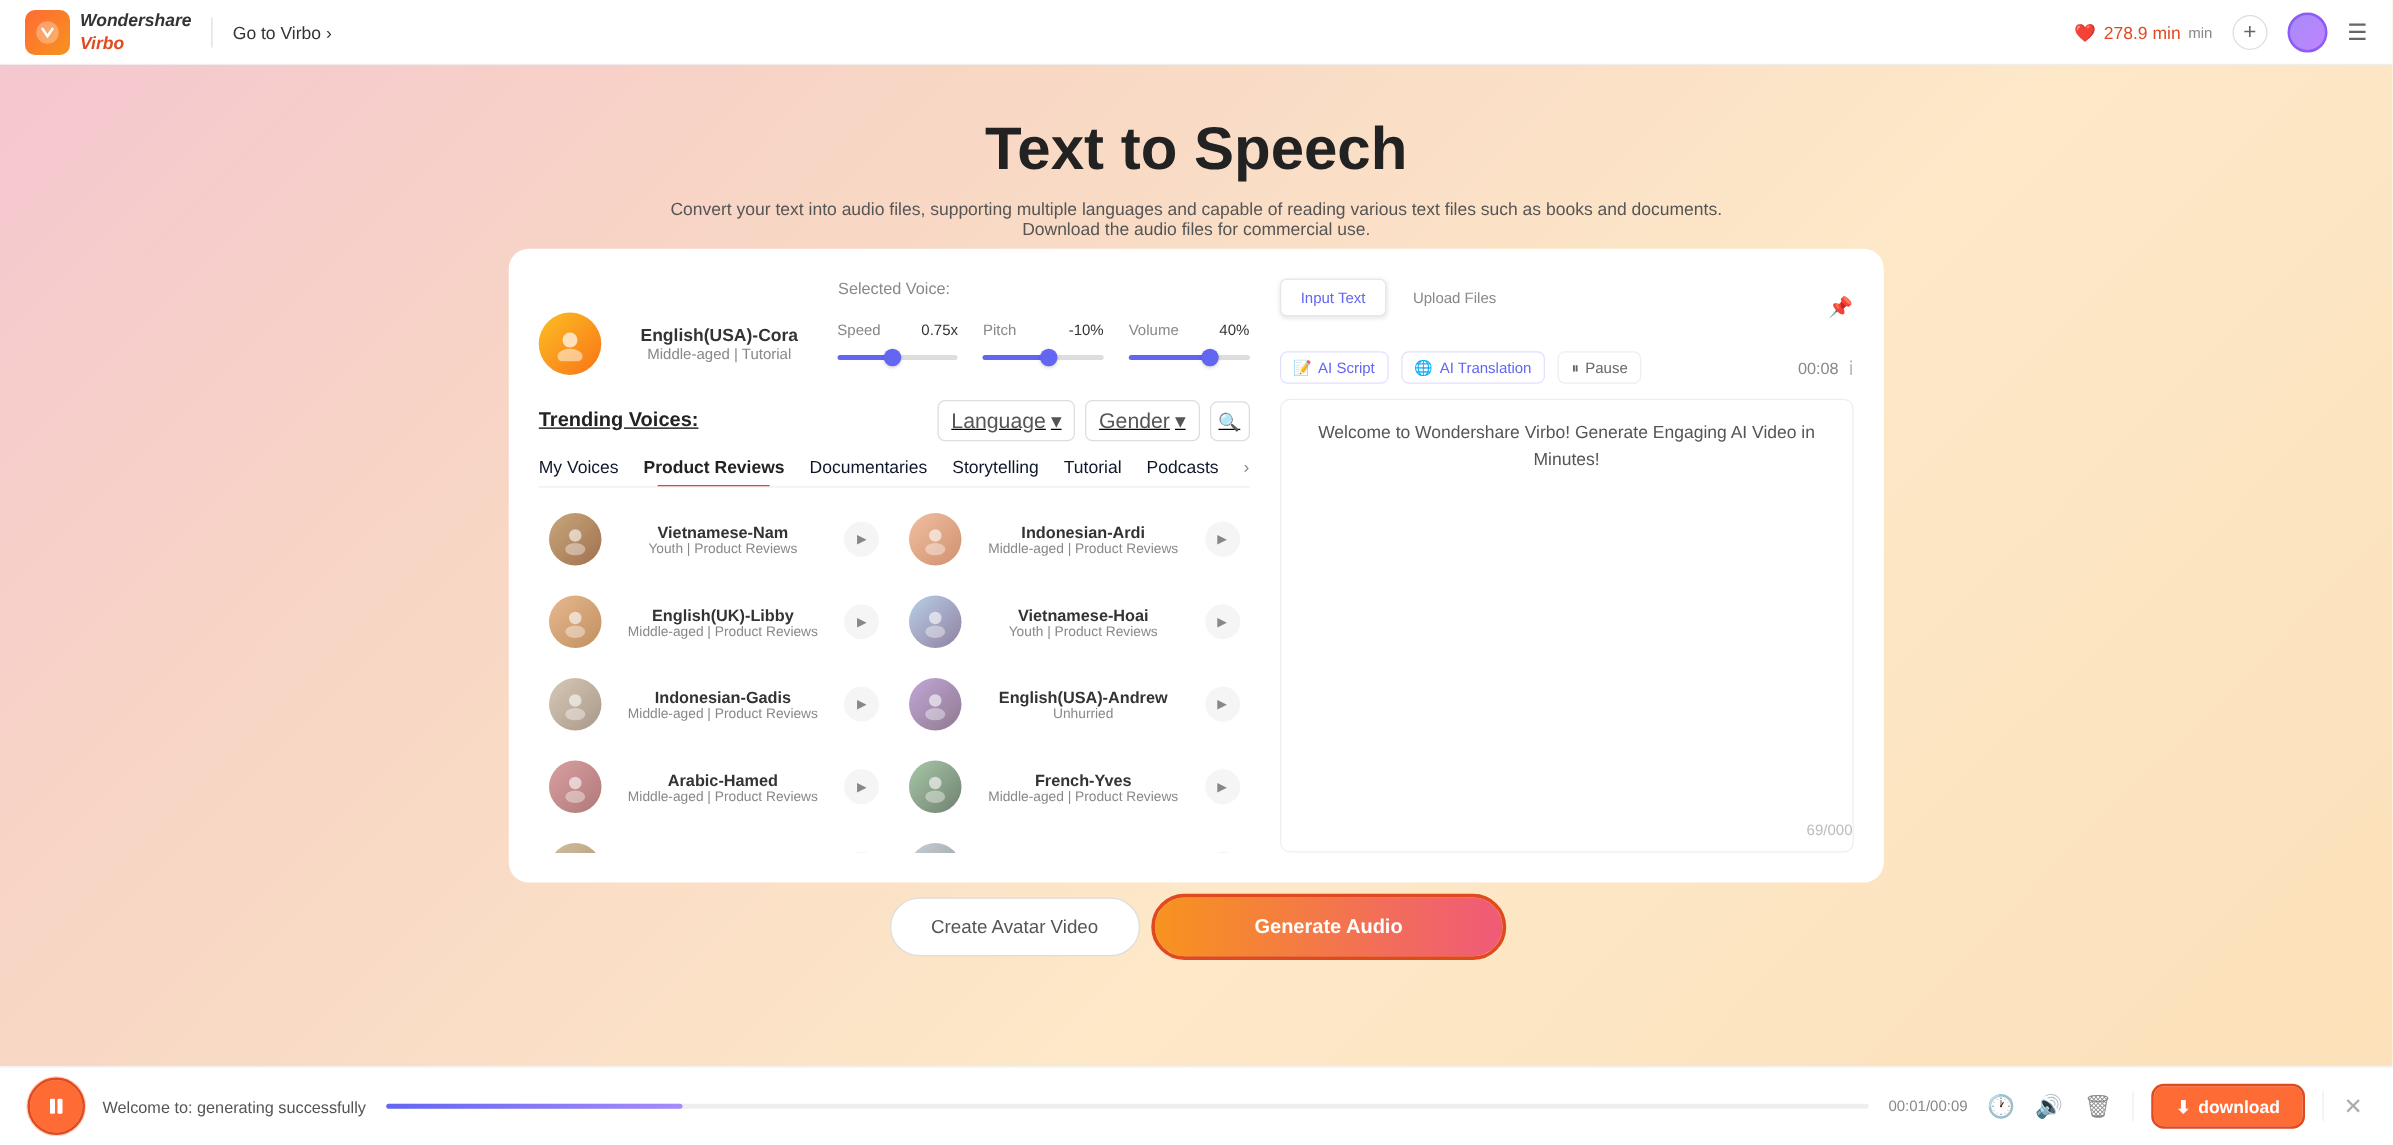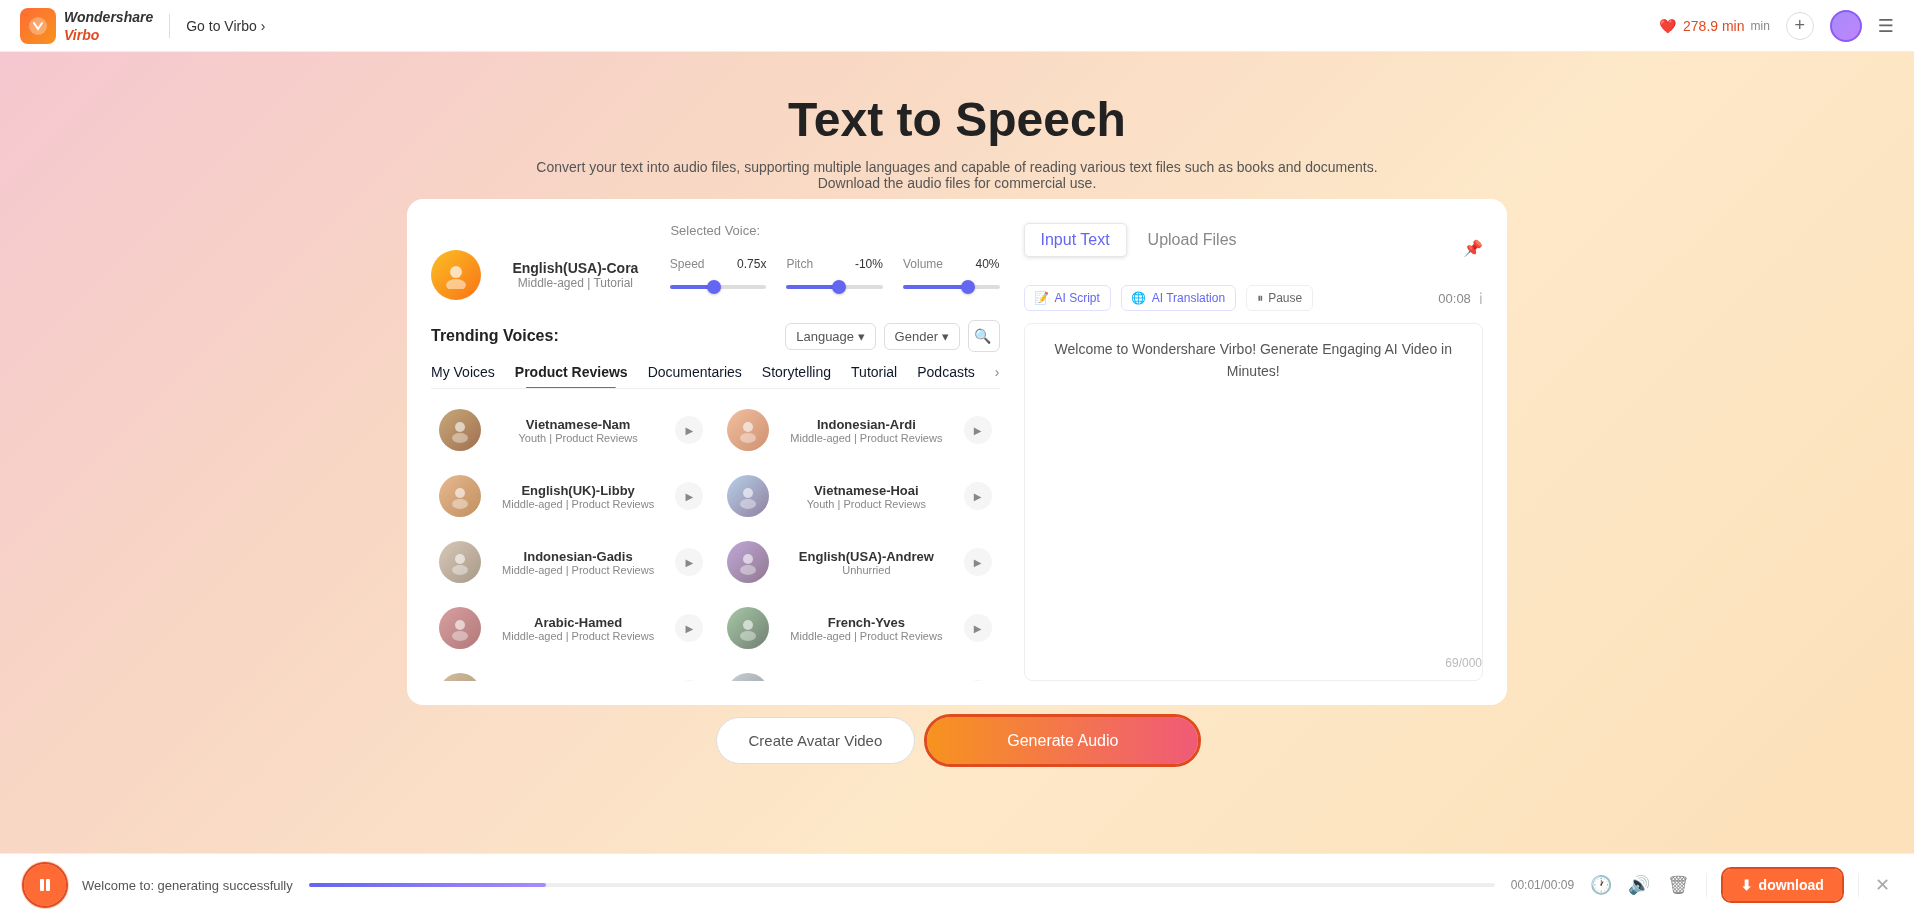--- a/index.html
+++ b/index.html
@@ -197,39 +197,40 @@
       background: #6366f1;
       cursor: pointer;
       box-shadow: 0 1px 3px rgba(0,0,0,0.2);
     }
 
     .trending-header {
       display: flex;
       align-items: center;
       justify-content: space-between;
       margin: 4px 0 12px;
+      text-decoration: underline;
     }
     .trending-title {
       font-size: 16px;
       font-weight: 700;
       color: #222;
     }
     .filter-row {
       display: flex;
       gap: 8px;
       align-items: center;
     }
     .filter-select {
       display: flex;
       align-items: center;
       gap: 4px;
       border: 1px solid #ddd;
       border-radius: 6px;
       padding: 5px 10px;
-      font-size: 13px;
+      font-size: 17px;
       color: #555;
       cursor: pointer;
       background: white;
       justify-content: space-between;
     }
     .search-icon-btn {
       width: 32px;
       height: 32px;
       border: 1px solid #ddd;
       border-radius: 6px;
@@ -336,21 +337,21 @@
     }
     .tab-buttons {
       display: flex;
       gap: 4px;
       margin-bottom: 16px;
     }
     .tab-btn {
       padding: 7px 16px;
       border-radius: 5px;
       border: none;
-      font-size: 16px;
+      font-size: 12px;
       cursor: pointer;
       font-weight: 500;
     }
     .tab-btn.active {
       background: white;
       color: #6366f1;
       box-shadow: 0 1px 4px rgba(0,0,0,0.12);
       border: 1px solid #e5e7eb;
     }
     .tab-btn:not(.active) {
@@ -515,21 +516,21 @@
       font-weight: 500;
     }
     .generate-btn {
       padding: 14px 80px;
       border: none;
       border-radius: 50px;
       background: linear-gradient(to right, #f7931e, #f05a78);
       font-size: 16px;
       color: white;
       cursor: pointer;
-      font-weight: 400;
+      font-weight: 700;
       outline: 3px solid #e04a1f;
     }
 
     
     .face-1 { background: linear-gradient(135deg, #c8a87a, #a07050); }
     .face-2 { background: linear-gradient(135deg, #f0c0a0, #d09070); }
     .face-3 { background: linear-gradient(135deg, #e8b890, #c09060); }
     .face-4 { background: linear-gradient(135deg, #b8d0e8, #9080a0); }
     .face-5 { background: linear-gradient(135deg, #d8c8b8, #a89888); }
     .face-6 { background: linear-gradient(135deg, #c0a8d8, #907890); }

